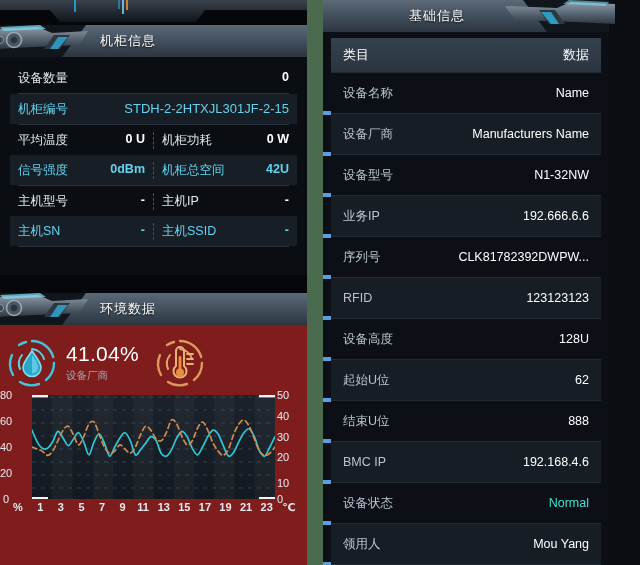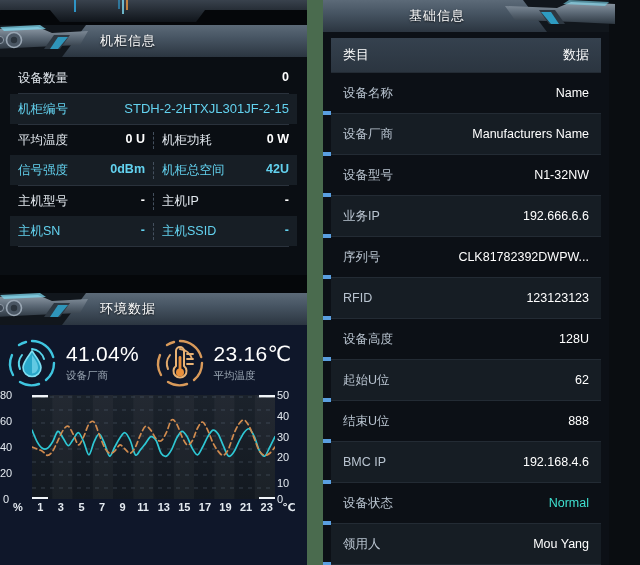--- a/index.html
+++ b/index.html
@@ -216,21 +216,21 @@
           <div class="kv-cell">
             <span class="k">主机SSID</span>
             <span class="v">-</span>
           </div>
         </div>
         <div class="sep"></div>
 
       </div>
     </div>
 
-    <div class="panel" style="position:absolute;top:293px;left:0;width:307px;height:272px;background:#0f172a;">
+    <div class="panel" style="position:absolute;top:293px;left:0;width:307px;height:272px;background:#7f1d1d;">
 
       <div class="panel-head">
         <div class="head-wedge"></div>
         <svg class="deco" viewBox="0 0 120 46">
           <path d="M0,14 L44,12 L58,18 L94,16 L86,30 L40,32 L0,34 Z" fill="url(#mg1)"></path>
           <path d="M6,12 L46,10 L52,14 L10,16 Z" fill="#7fd8ef" opacity=".75"></path>
           <circle cx="20" cy="25" r="7.5" fill="#4a5663" stroke="#99a6b3" stroke-width="1.6"></circle>
           <circle cx="20" cy="25" r="3.2" fill="#2b343d"></circle>
           <circle cx="6" cy="25" r="3.6" fill="#3c4652" stroke="#8b97a4" stroke-width="1"></circle>
           <path d="M60,20 L76,20 L66,34 L50,34 Z" fill="#2e3842"></path>
@@ -279,24 +279,20 @@
             </g>
             <path d="M22,14 a4,4 0 0 1 8,0 v15 a6.5,6.5 0 1 1 -8,0 Z" fill="none" stroke="#e8b274" stroke-width="2"></path>
             <circle cx="26" cy="35.5" r="4" fill="#e8903c"></circle>
             <rect x="24.6" y="19" width="2.8" height="14" rx="1.4" fill="#e8903c"></rect>
             <g stroke="#e8b274" stroke-width="1.8" stroke-linecap="round">
               <path d="M33,17 h6"></path>
                 <path d="M33,22 h6"></path>
                 <path d="M33,27 h6"></path>
             </g>
           </svg>
-          <div class="stat-txt">
-            <div class="stat-val">23.16℃</div>
-            <div class="stat-lbl">平均温度</div>
-          </div>
         </div>
       </div>
 
       <div class="chart-box">
         <div class="axis-l">
             <div class="tick" style="top: 104px;">0</div>
             <div class="tick" style="top: 78px;">20</div>
             <div class="tick" style="top: 52px;">40</div>
             <div class="tick" style="top: 26px;">60</div>
             <div class="tick" style="top: 0px;">80</div>

